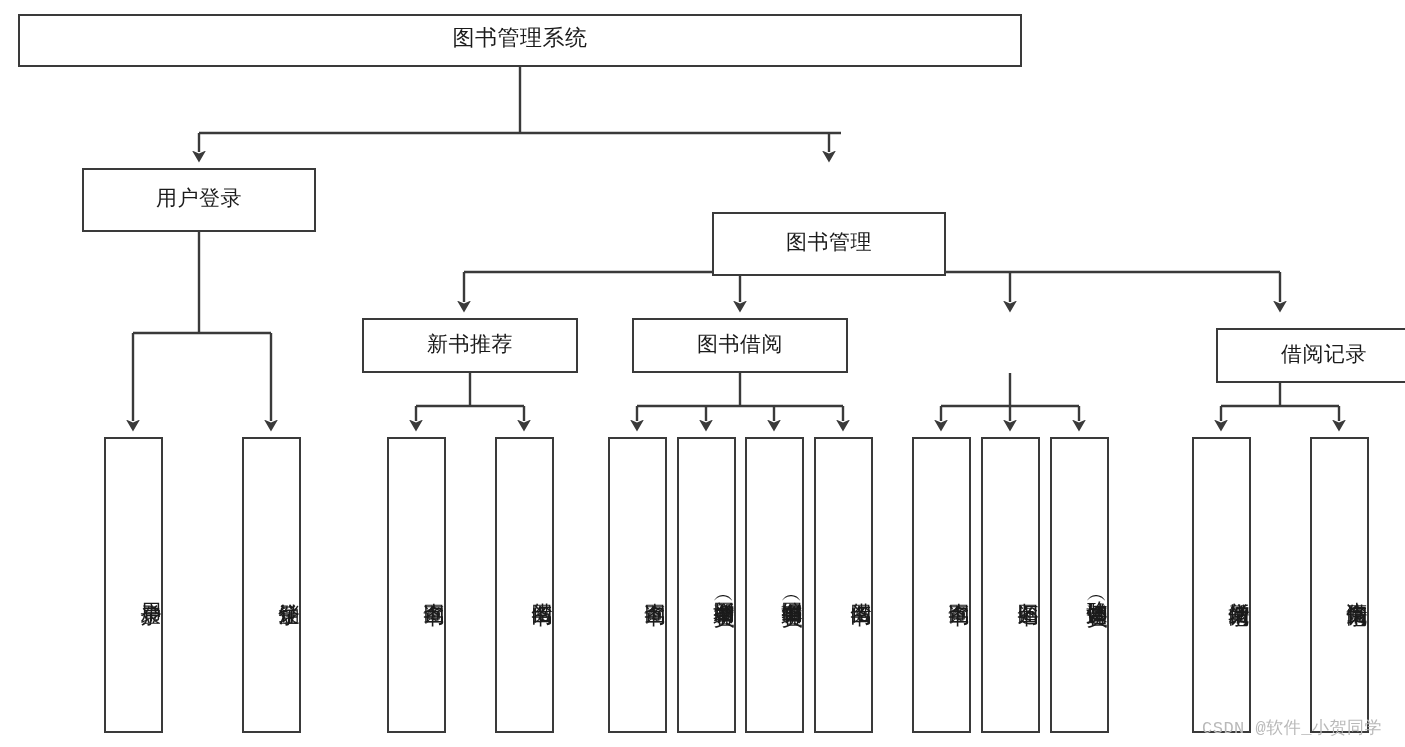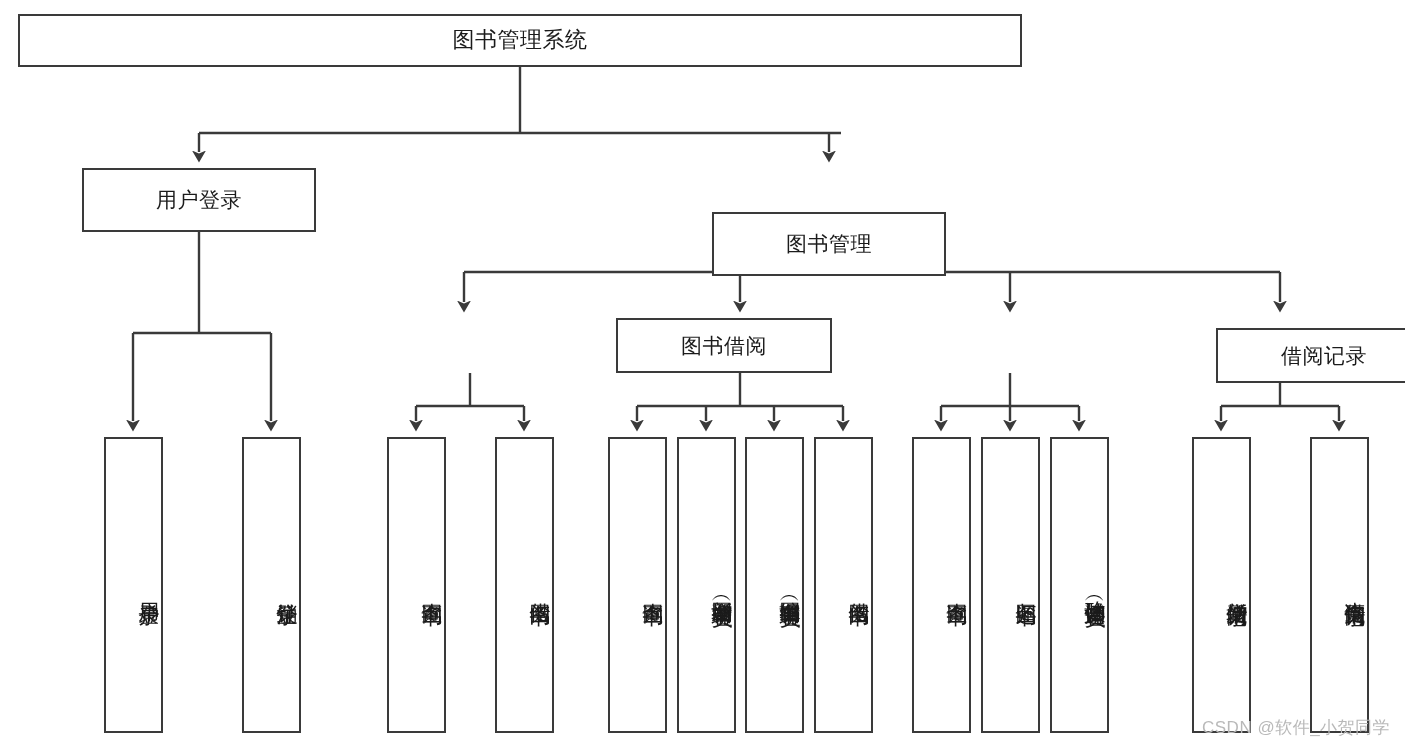--- a/index.html
+++ b/index.html
@@ -9,20 +9,21 @@
   }
   body {
     font-family: "Liberation Sans", "DejaVu Sans", sans-serif;
   }
   #canvas {
     position: relative;
     width: 1405px;
     height: 747px;
     background: #ffffff;
     overflow: hidden;
+    font-family: Liberation Mono, monospace;
   }
   svg.wires {
     position: absolute;
     left: 0;
     top: 0;
     width: 1405px;
     height: 747px;
     pointer-events: none;
   }
   .node {
@@ -128,21 +129,24 @@
     <span>图书管理系统</span>
   </div>
 
   <div class="node horiz" style="left:82px; top:168px; width:234px; height:64px;">
     <span>用户登录</span>
   </div>
   <div class="node horiz" style="left:712px; top:168px; width:234px; height:64px;margin-top:44px;">
     <span>图书管理</span>
   </div>
 
-  <div class="node horiz" style="left:616px; top:318px; width:216px; height:55px;">
+  <div class="node horiz" style="left:362px; top:318px; width:216px; height:55px;">
+    <span>新书推荐</span>
+  </div>
+  <div class="node horiz" style="left:632px; top:318px; width:216px; height:55px;">
     <span>图书借阅</span>
   </div>
   <div class="node horiz" style="left:1172px; top:328px; width:216px; height:55px;margin-left:44px;">
     <span>借阅记录</span>
   </div>
 
   <div class="node vert" style="left:104px; top:437px; width:59px; height:296px;">
     <span class="vtext">用户登录</span>
   </div>
   <div class="node vert" style="left:242px; top:437px; width:59px; height:296px;">

